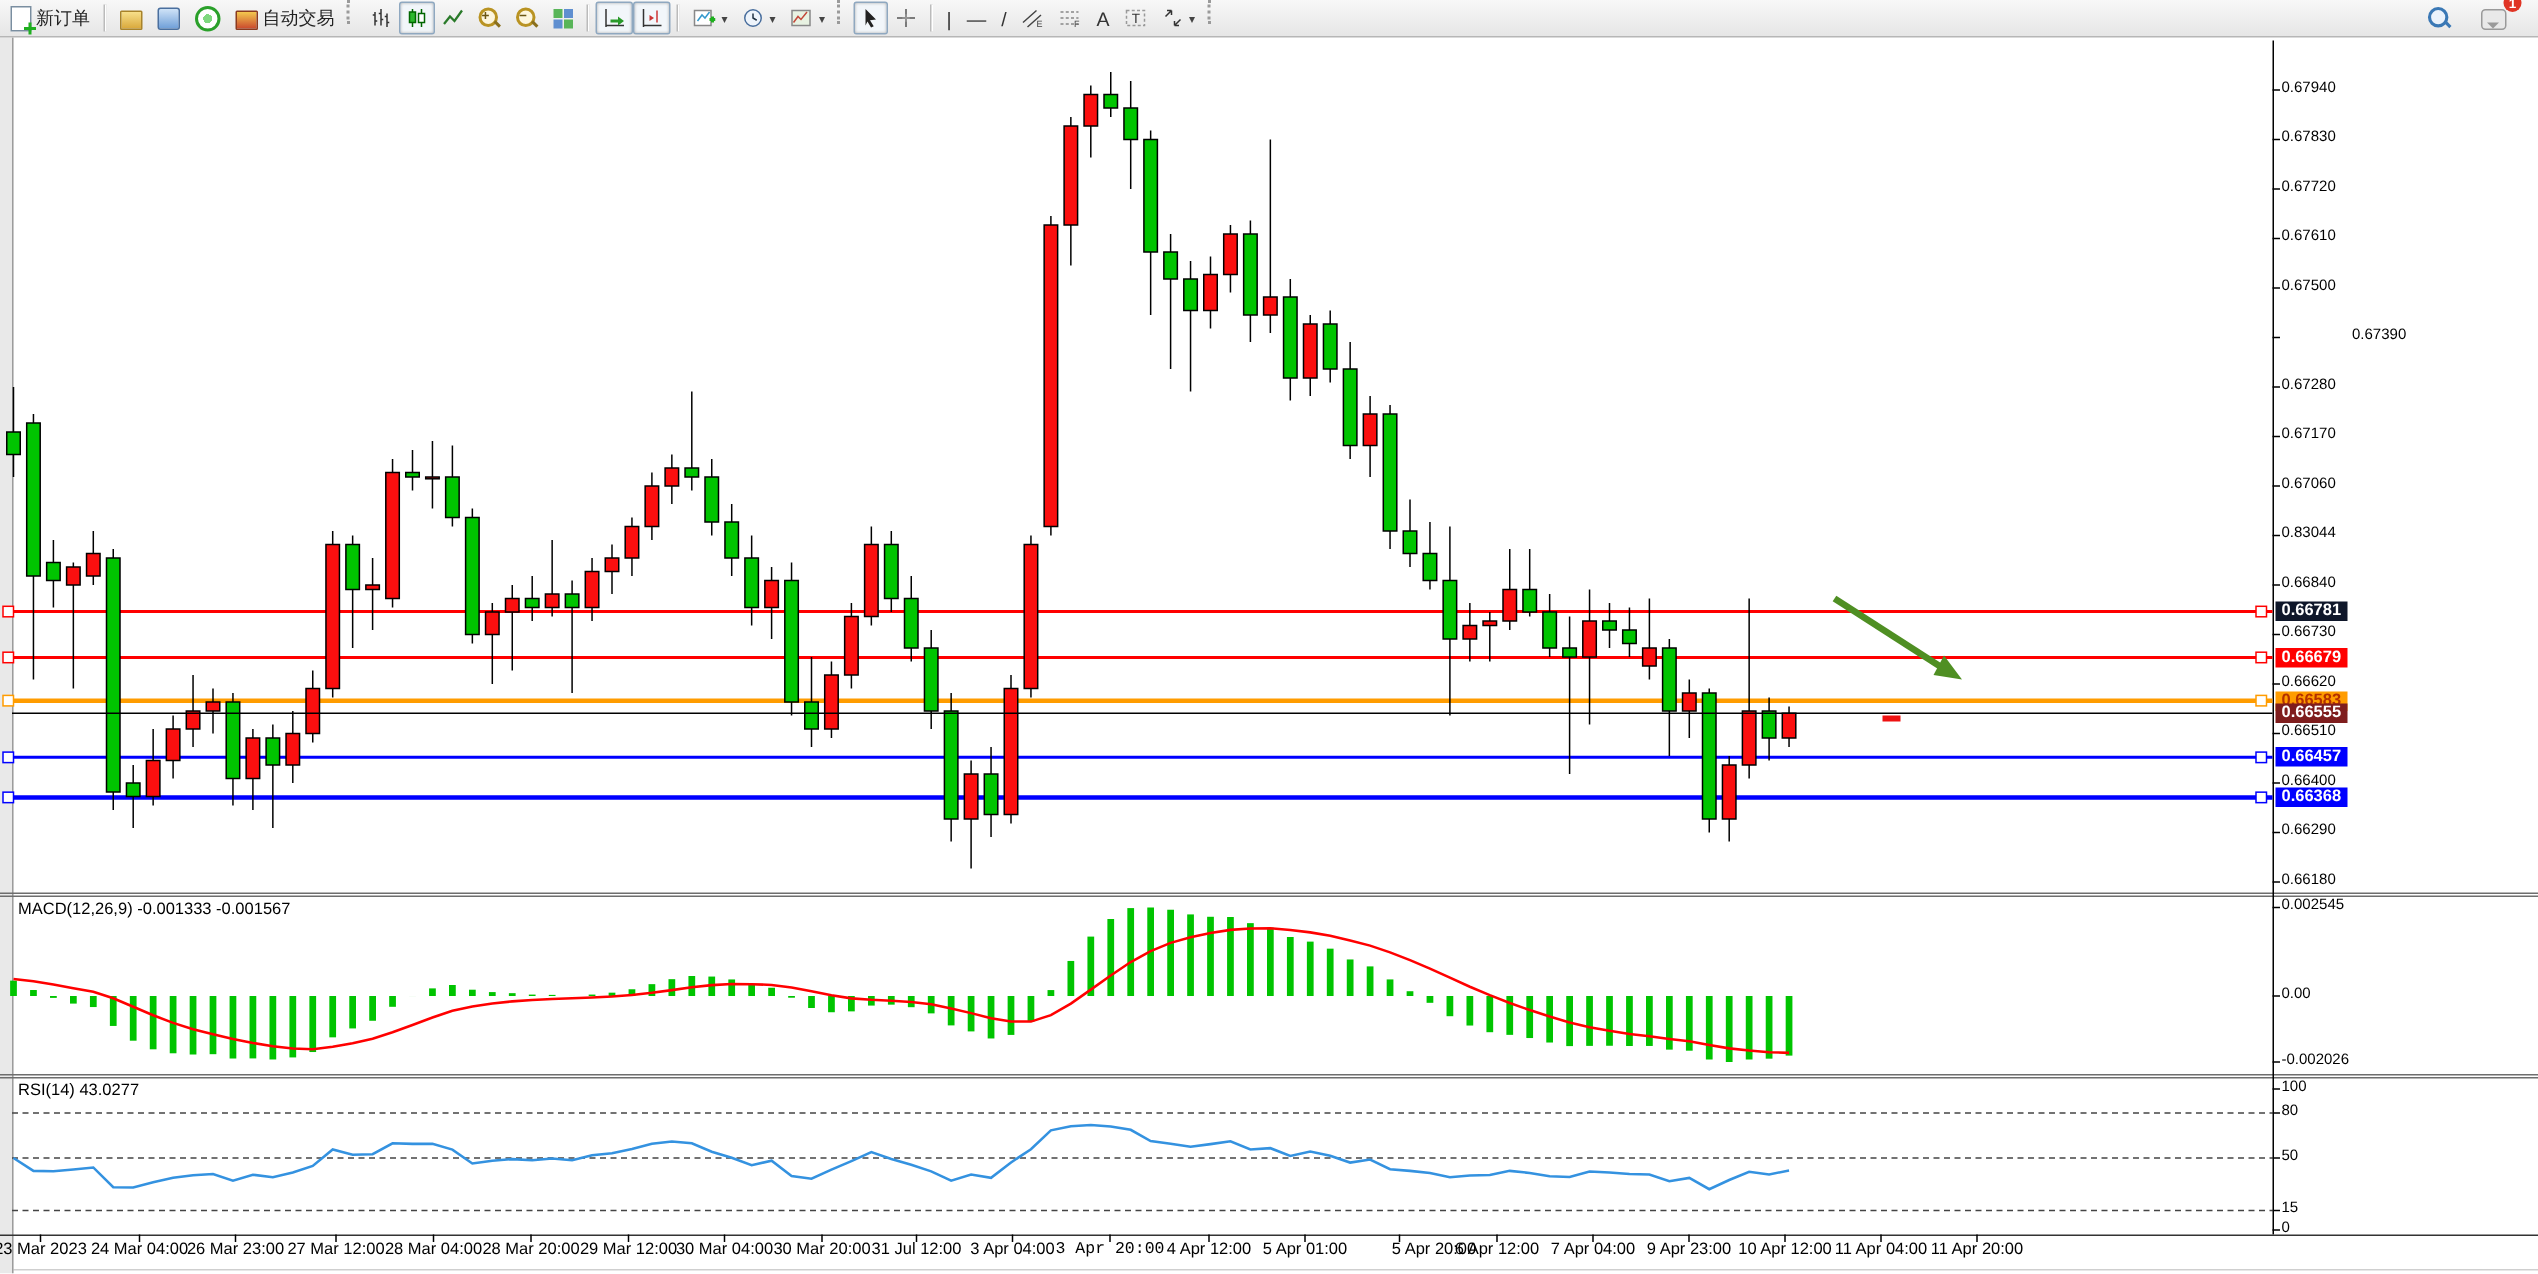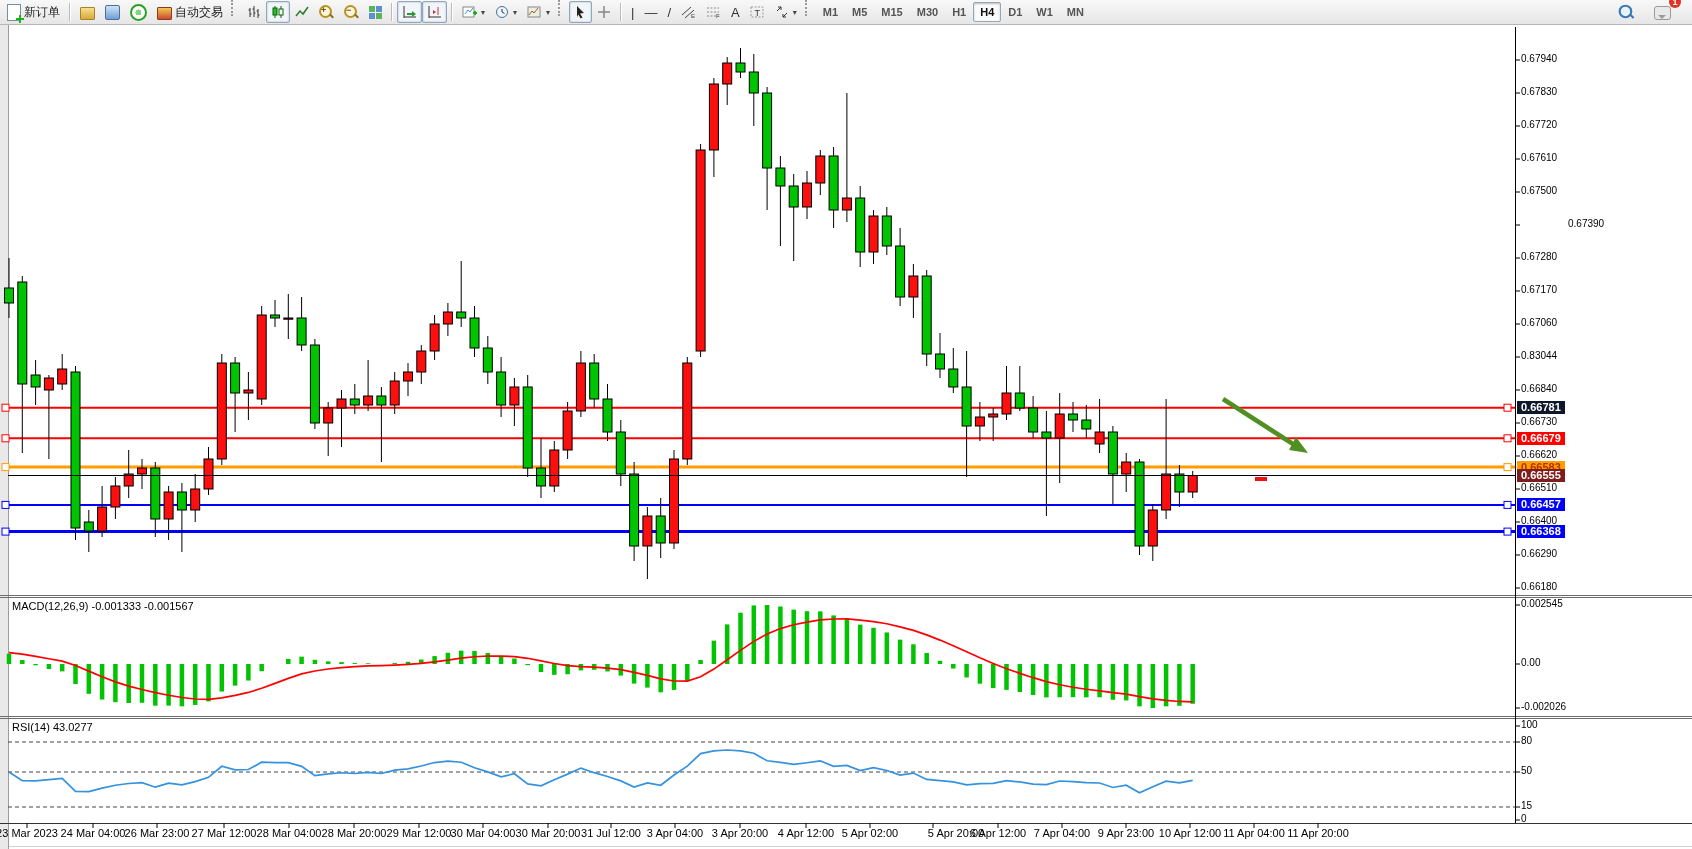--- a/index.html
+++ b/index.html
@@ -199,31 +199,20 @@
     </div>
     <div class="tbtn">
       <svg width="14" height="14">
           <path d="M2 6l4-4M6 2h-3M6 2v3" stroke="#333" fill="none"></path>
           <path d="M12 8l-4 4M8 12h3M8 12V9" stroke="#333" fill="none"></path>
         </svg>
       <span class="caret">▾</span>
     </div>
   </div>
   <div class="grip"></div>
-  <div class="tgroup" id="tf-group">
-      <div class="tfbtn">M1</div>
-      <div class="tfbtn">M5</div>
-      <div class="tfbtn">M15</div>
-      <div class="tfbtn">M30</div>
-      <div class="tfbtn">H1</div>
-      <div class="tfbtn active">H4</div>
-      <div class="tfbtn">D1</div>
-      <div class="tfbtn">W1</div>
-      <div class="tfbtn">MN</div>
-    </div>
   <div style="flex:1"></div>
   <div class="tgroup" style="margin-right:14px;gap:10px;">
     <div class="tbtn">
       <span class="icon i-magn" style="transform:scale(1.05)">
           <span class="lens" style="border-color:#3a78b5;background:#eaf2fb"></span>
           <span class="handle" style="background:#3a78b5"></span>
         </span>
     </div>
     <div class="tbtn" style="position:relative;">
       <span class="icon i-chat"></span>
@@ -634,23 +623,23 @@
     <div class="timel" style="left: 93px;">24 Mar 04:00</div>
     <div class="timel" style="left: 157px;">26 Mar 23:00</div>
     <div class="timel" style="left: 224px;">27 Mar 12:00</div>
     <div class="timel" style="left: 289px;">28 Mar 04:00</div>
     <div class="timel" style="left: 354px;">28 Mar 20:00</div>
     <div class="timel" style="left: 419px;">29 Mar 12:00</div>
     <div class="timel" style="left: 483px;">30 Mar 04:00</div>
     <div class="timel" style="left: 548px;">30 Mar 20:00</div>
     <div class="timel" style="left: 611px;">31 Jul 12:00</div>
     <div class="timel" style="left: 675px;">3 Apr 04:00</div>
-    <div class="timel" style="left: 740px;">3 Apr 20:00</div>
+    <div class="timel" style="left: 740px; font-family: Liberation Mono, monospace;">3 Apr 20:00</div>
     <div class="timel" style="left: 806px;">4 Apr 12:00</div>
-    <div class="timel" style="left: 870px;">5 Apr 02:00</div>
+    <div class="timel" style="left: 870px;">5 Apr 01:00</div>
     <div class="timel" style="left: 956px;">5 Apr 20:00</div>
     <div class="timel" style="left: 998px;">6 Apr 12:00</div>
     <div class="timel" style="left: 1062px;">7 Apr 04:00</div>
     <div class="timel" style="left: 1126px;">9 Apr 23:00</div>
     <div class="timel" style="left: 1190px;">10 Apr 12:00</div>
     <div class="timel" style="left: 1254px;">11 Apr 04:00</div>
     <div class="timel" style="left: 1318px;">11 Apr 20:00</div>
   </div>
 <div id="bottomline"></div>
 

